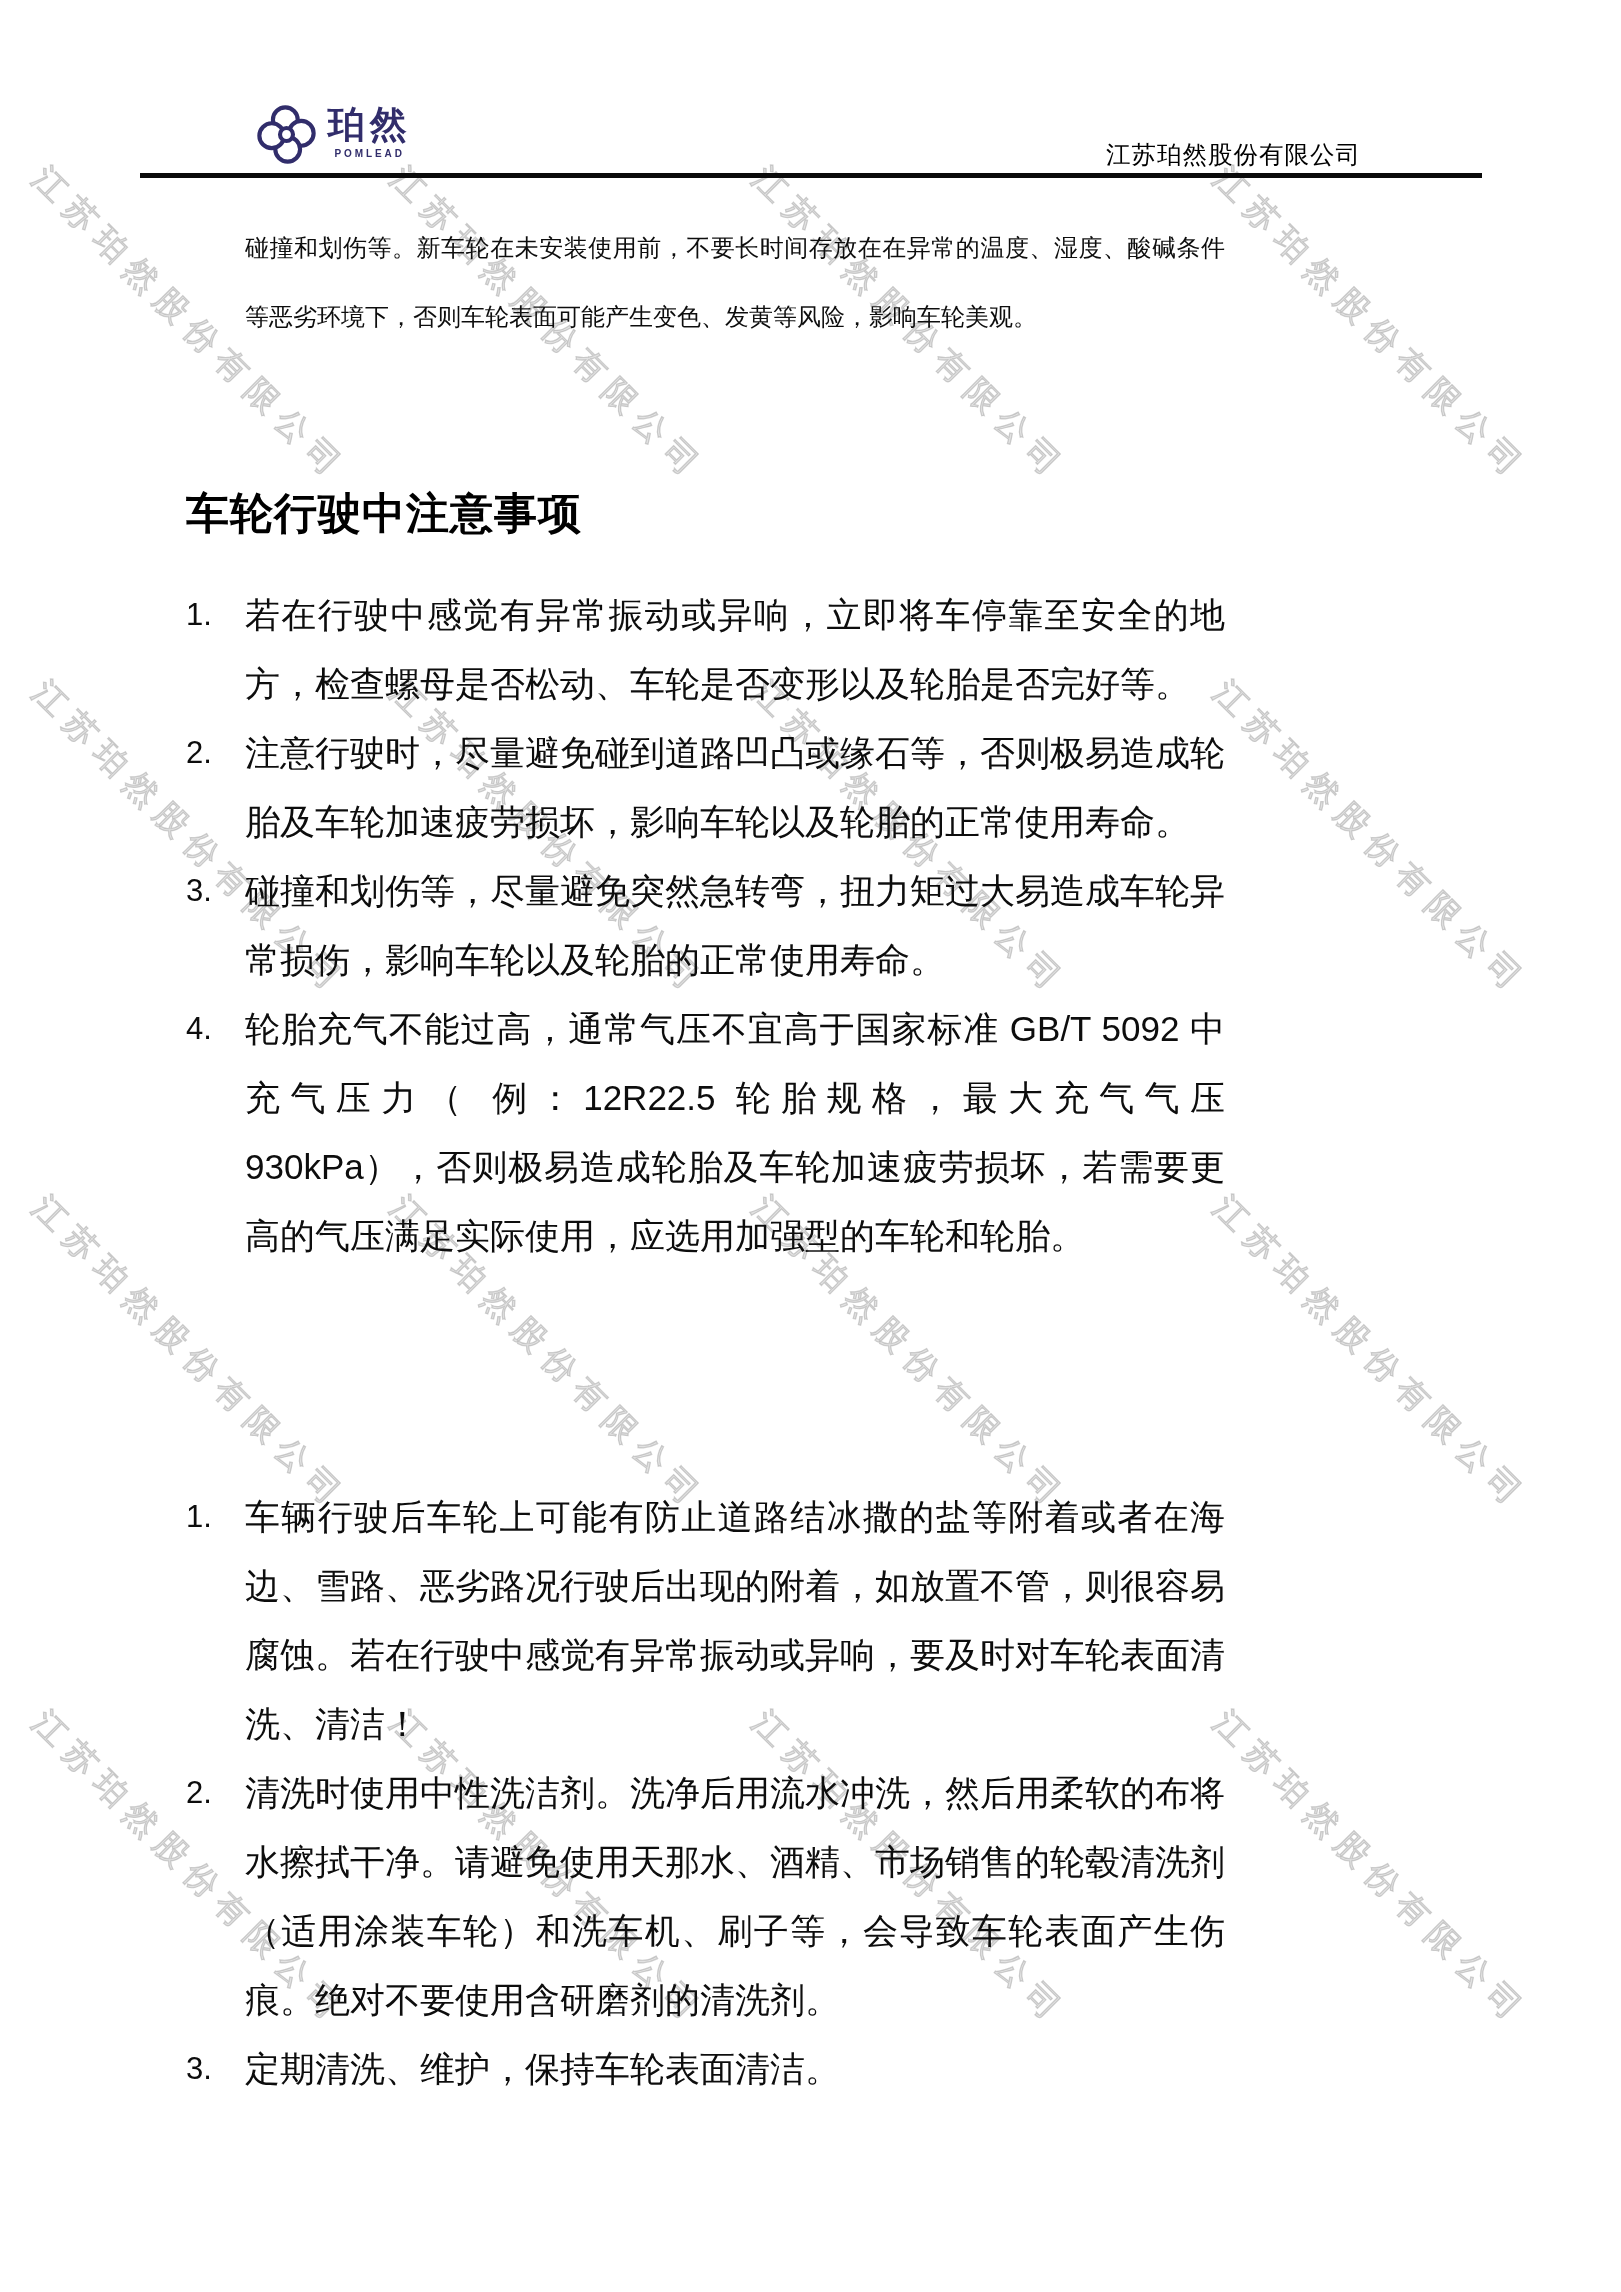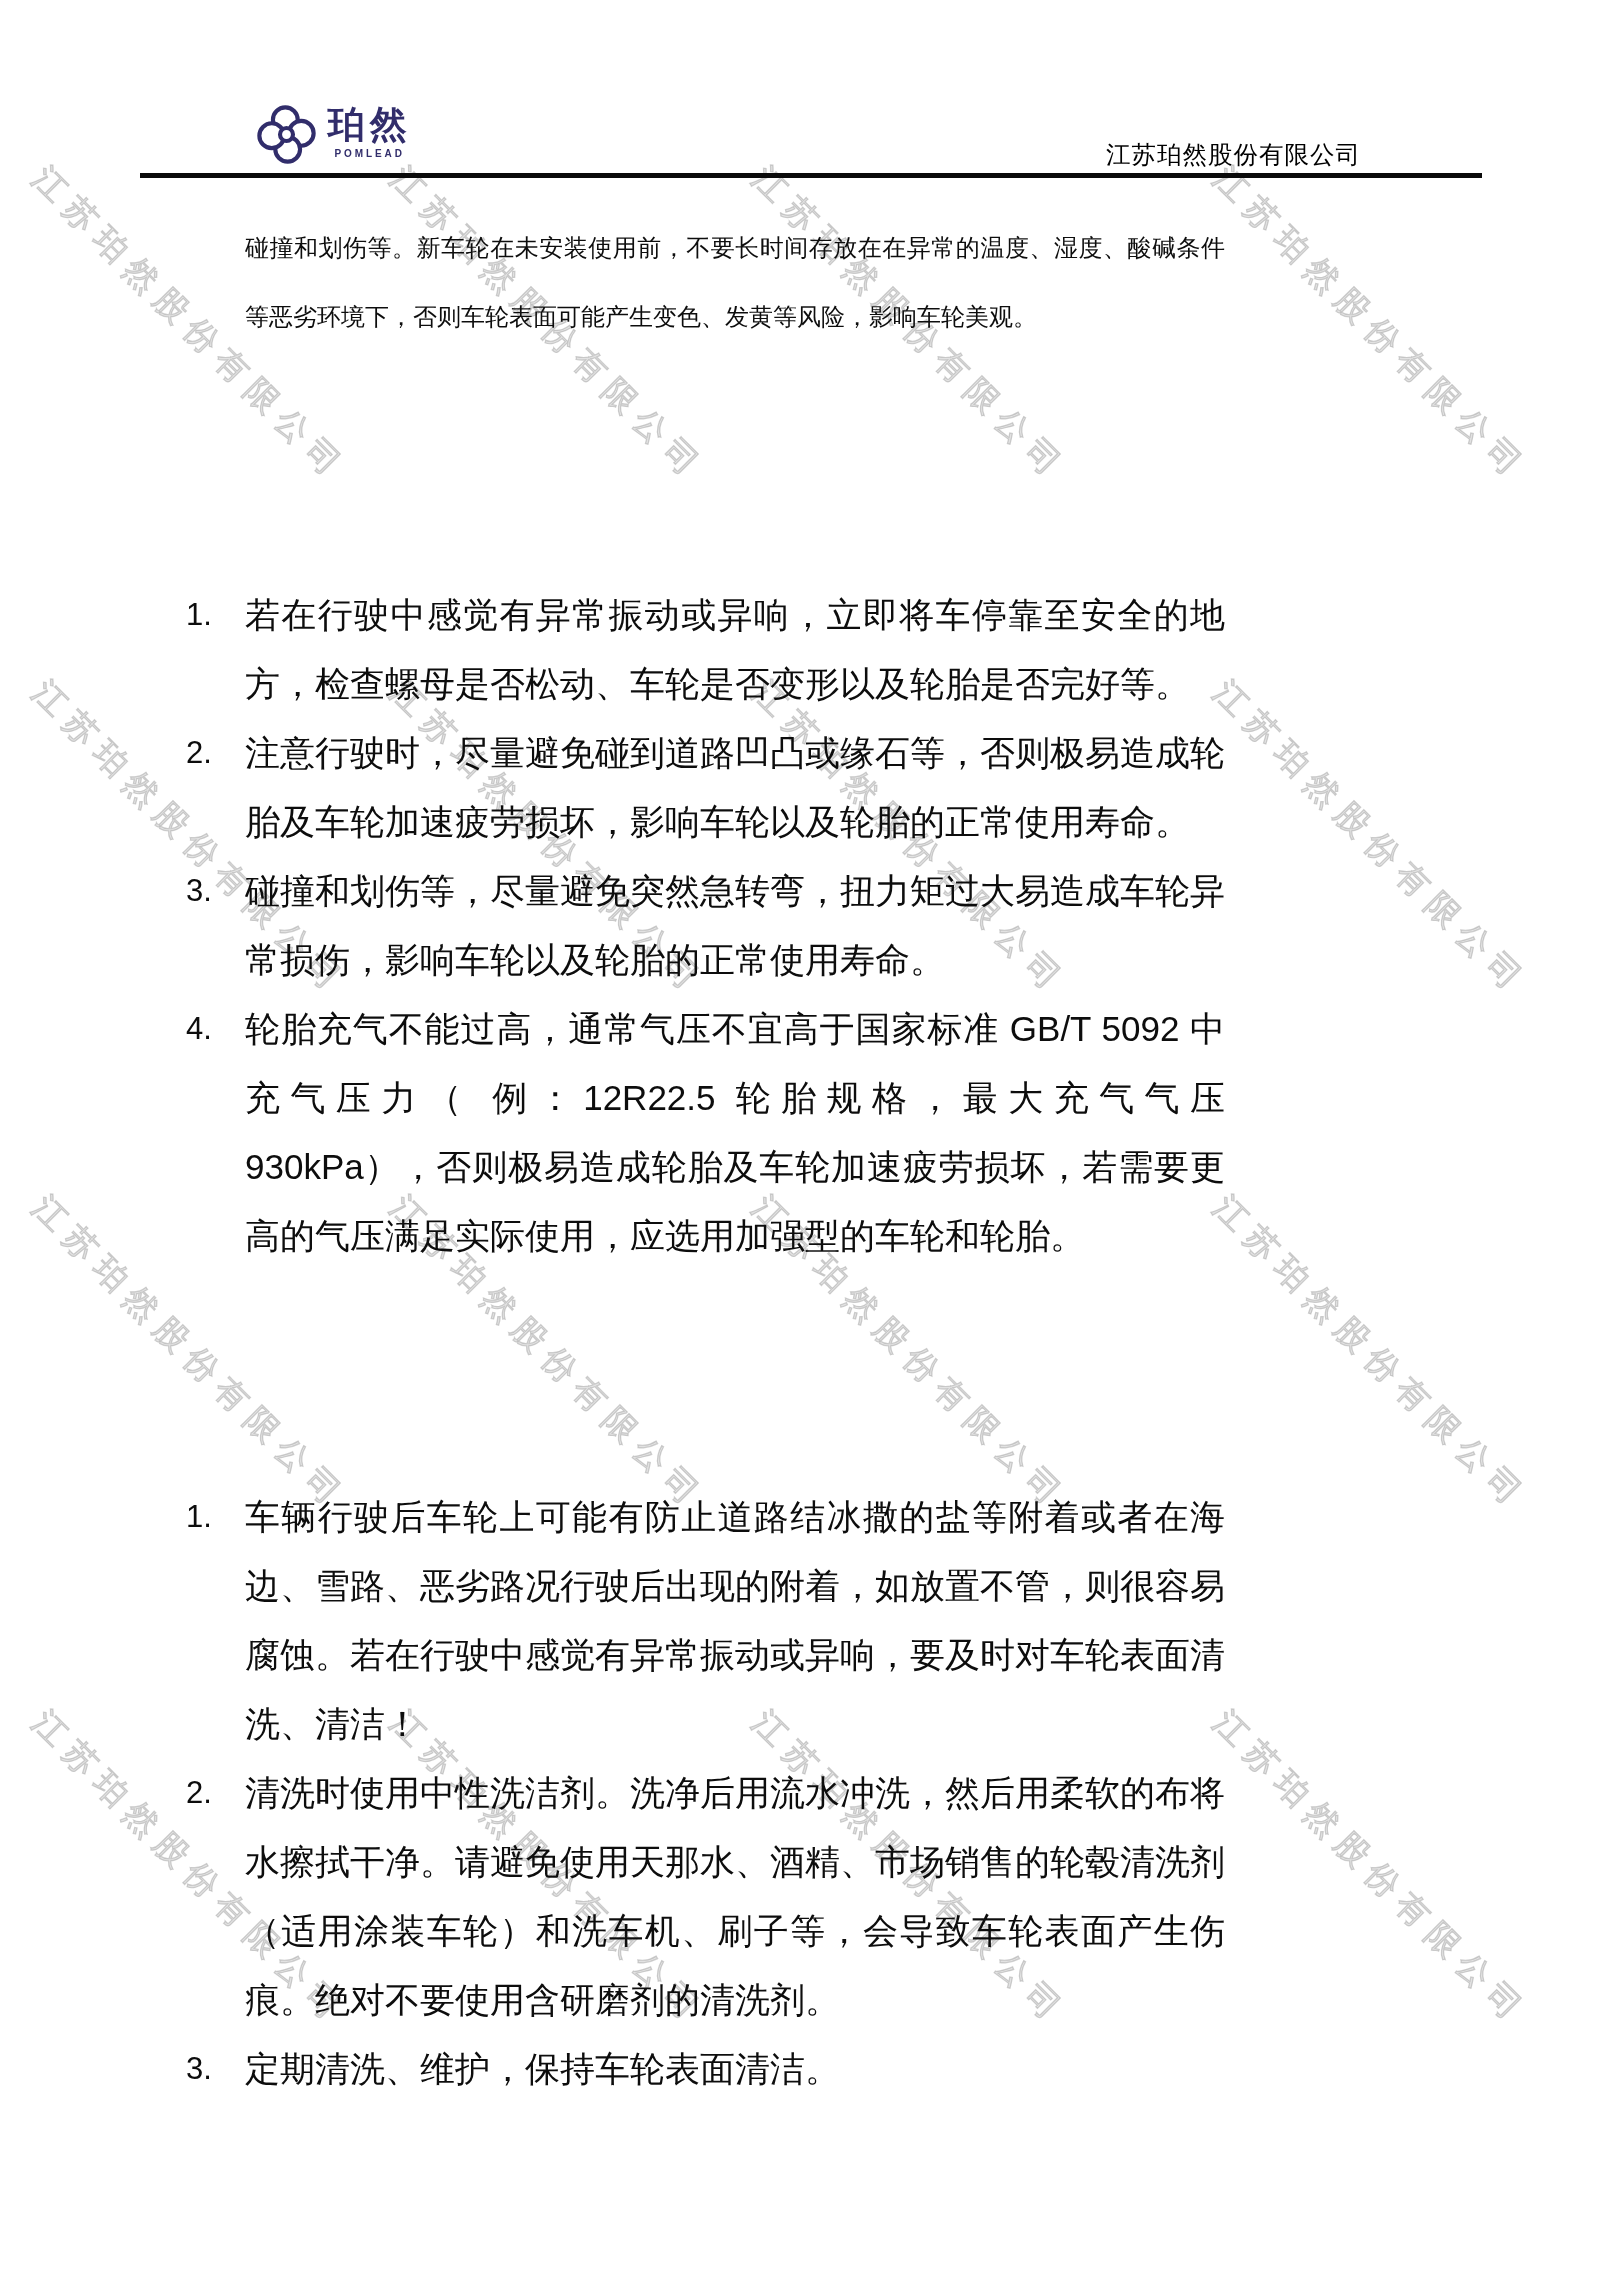--- a/index.html
+++ b/index.html
@@ -91,20 +91,21 @@
         <span class="logo-name">珀然</span>
         <span class="logo-sub">POMLEAD</span>
       </span>
     </div>
 
     <div class="company-name">江苏珀然股份有限公司</div>
     <div class="header-rule"></div>
 
     <p class="intro">碰撞和划伤等。新车轮在未安装使用前，不要长时间存放在在异常的温度、湿度、酸碱条件等恶劣环境下，否则车轮表面可能产生变色、发黄等风险，影响车轮美观。</p>
 
+    <h2 class="section-title title-1">车轮行驶中注意事项</h2>
 
     <ol class="num-list list-1">
       <li>
         <span class="li-num">1.</span>
         <span class="li-text">若在行驶中感觉有异常振动或异响，立即将车停靠至安全的地方，检查螺母是否松动、车轮是否变形以及轮胎是否完好等。</span>
       </li>
       <li>
         <span class="li-num">2.</span>
         <span class="li-text">注意行驶时，尽量避免碰到道路凹凸或缘石等，否则极易造成轮胎及车轮加速疲劳损坏，影响车轮以及轮胎的正常使用寿命。</span>
       </li>

